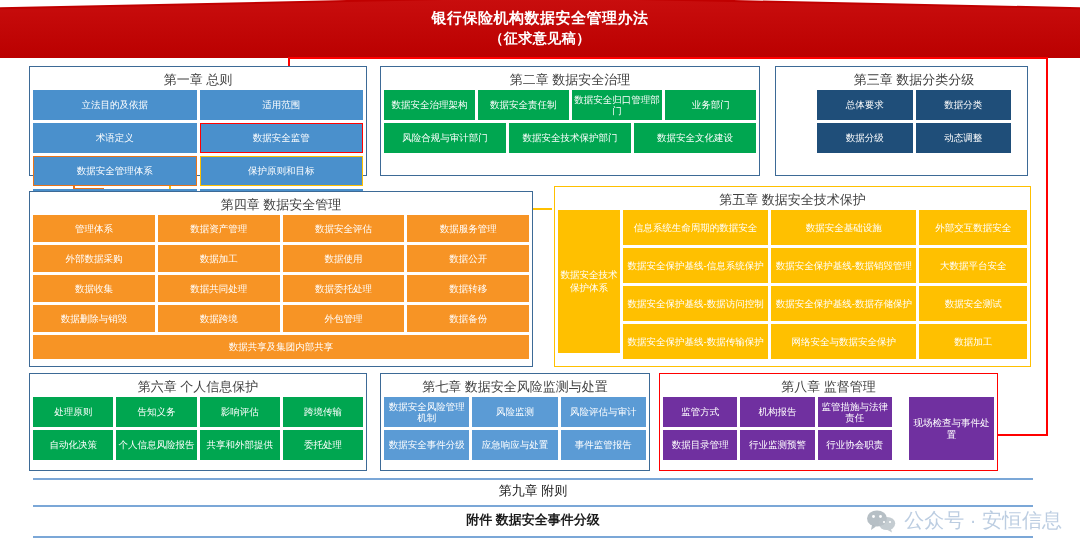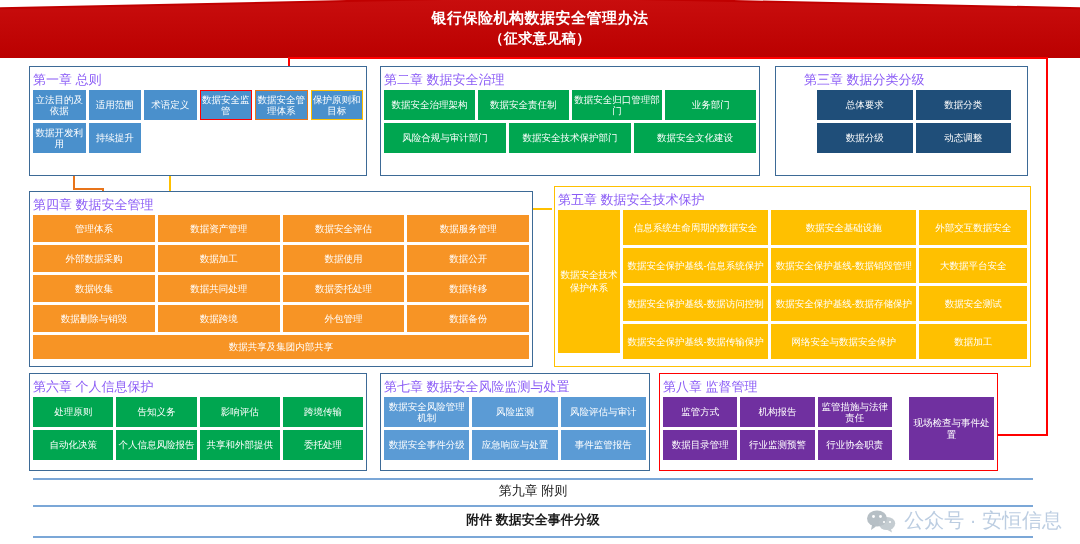--- a/index.html
+++ b/index.html
@@ -33,21 +33,21 @@
     font-size: 15px; line-height: 20px; letter-spacing: .5px;
   }
   .banner-text .l2 { font-size: 14px; }
 
   
   .panel {
     position: absolute; background: #fff;
     border: 1px solid #3d6a96; padding: 3px;
   }
   .panel-title {
-    font-size: 13px; color: #8b5cf6;
+    text-align: center; font-size: 13px; color: #404040;
     line-height: 17px; padding: 1px 0 2px; white-space: nowrap;
   }
   .grid { display: grid; gap: 3px; }
   .cell {
     display: flex; align-items: center; justify-content: center;
     text-align: center; color: #fff; font-size: 9.5px; line-height: 11.5px;
     padding: 1px 2px; overflow: hidden; word-break: break-all;
   }
   .c-blue  { background: #4a90cc; }
   .c-green { background: #00a650; }
@@ -119,21 +119,21 @@
     <div class="arrow-down" style="left:99px; top:211px; border-top:8px solid #E8741A;"></div>
   </div>
 
   <div class="conn">
     <div class="ln gld" style="left:169px; top:168px; width:2px; height:42px;"></div>
     <div class="ln gld" style="left:169px; top:208px; width:383px; height:2px;"></div>
   </div>
 
   <div class="panel" style="left:29px; top:66px; width:338px; height:110px;">
     <div class="panel-title">第一章 总则</div>
-    <div class="grid" style="grid-template-columns:repeat(6,1fr); grid-auto-rows:30px;">
+    <div class="grid" style="grid-template-columns:repeat(2,1fr); grid-auto-rows:30px;">
       <div class="cell c-blue hl-red-none">立法目的及依据</div>
       <div class="cell c-blue">适用范围</div>
       <div class="cell c-blue">术语定义</div>
       <div class="cell c-blue hl-red">数据安全监管</div>
       <div class="cell c-blue hl-orange">数据安全管理体系</div>
       <div class="cell c-blue hl-gold">保护原则和目标</div>
       <div class="cell c-blue">数据开发利用</div>
       <div class="cell c-blue">持续提升</div>
     </div>
   </div>

